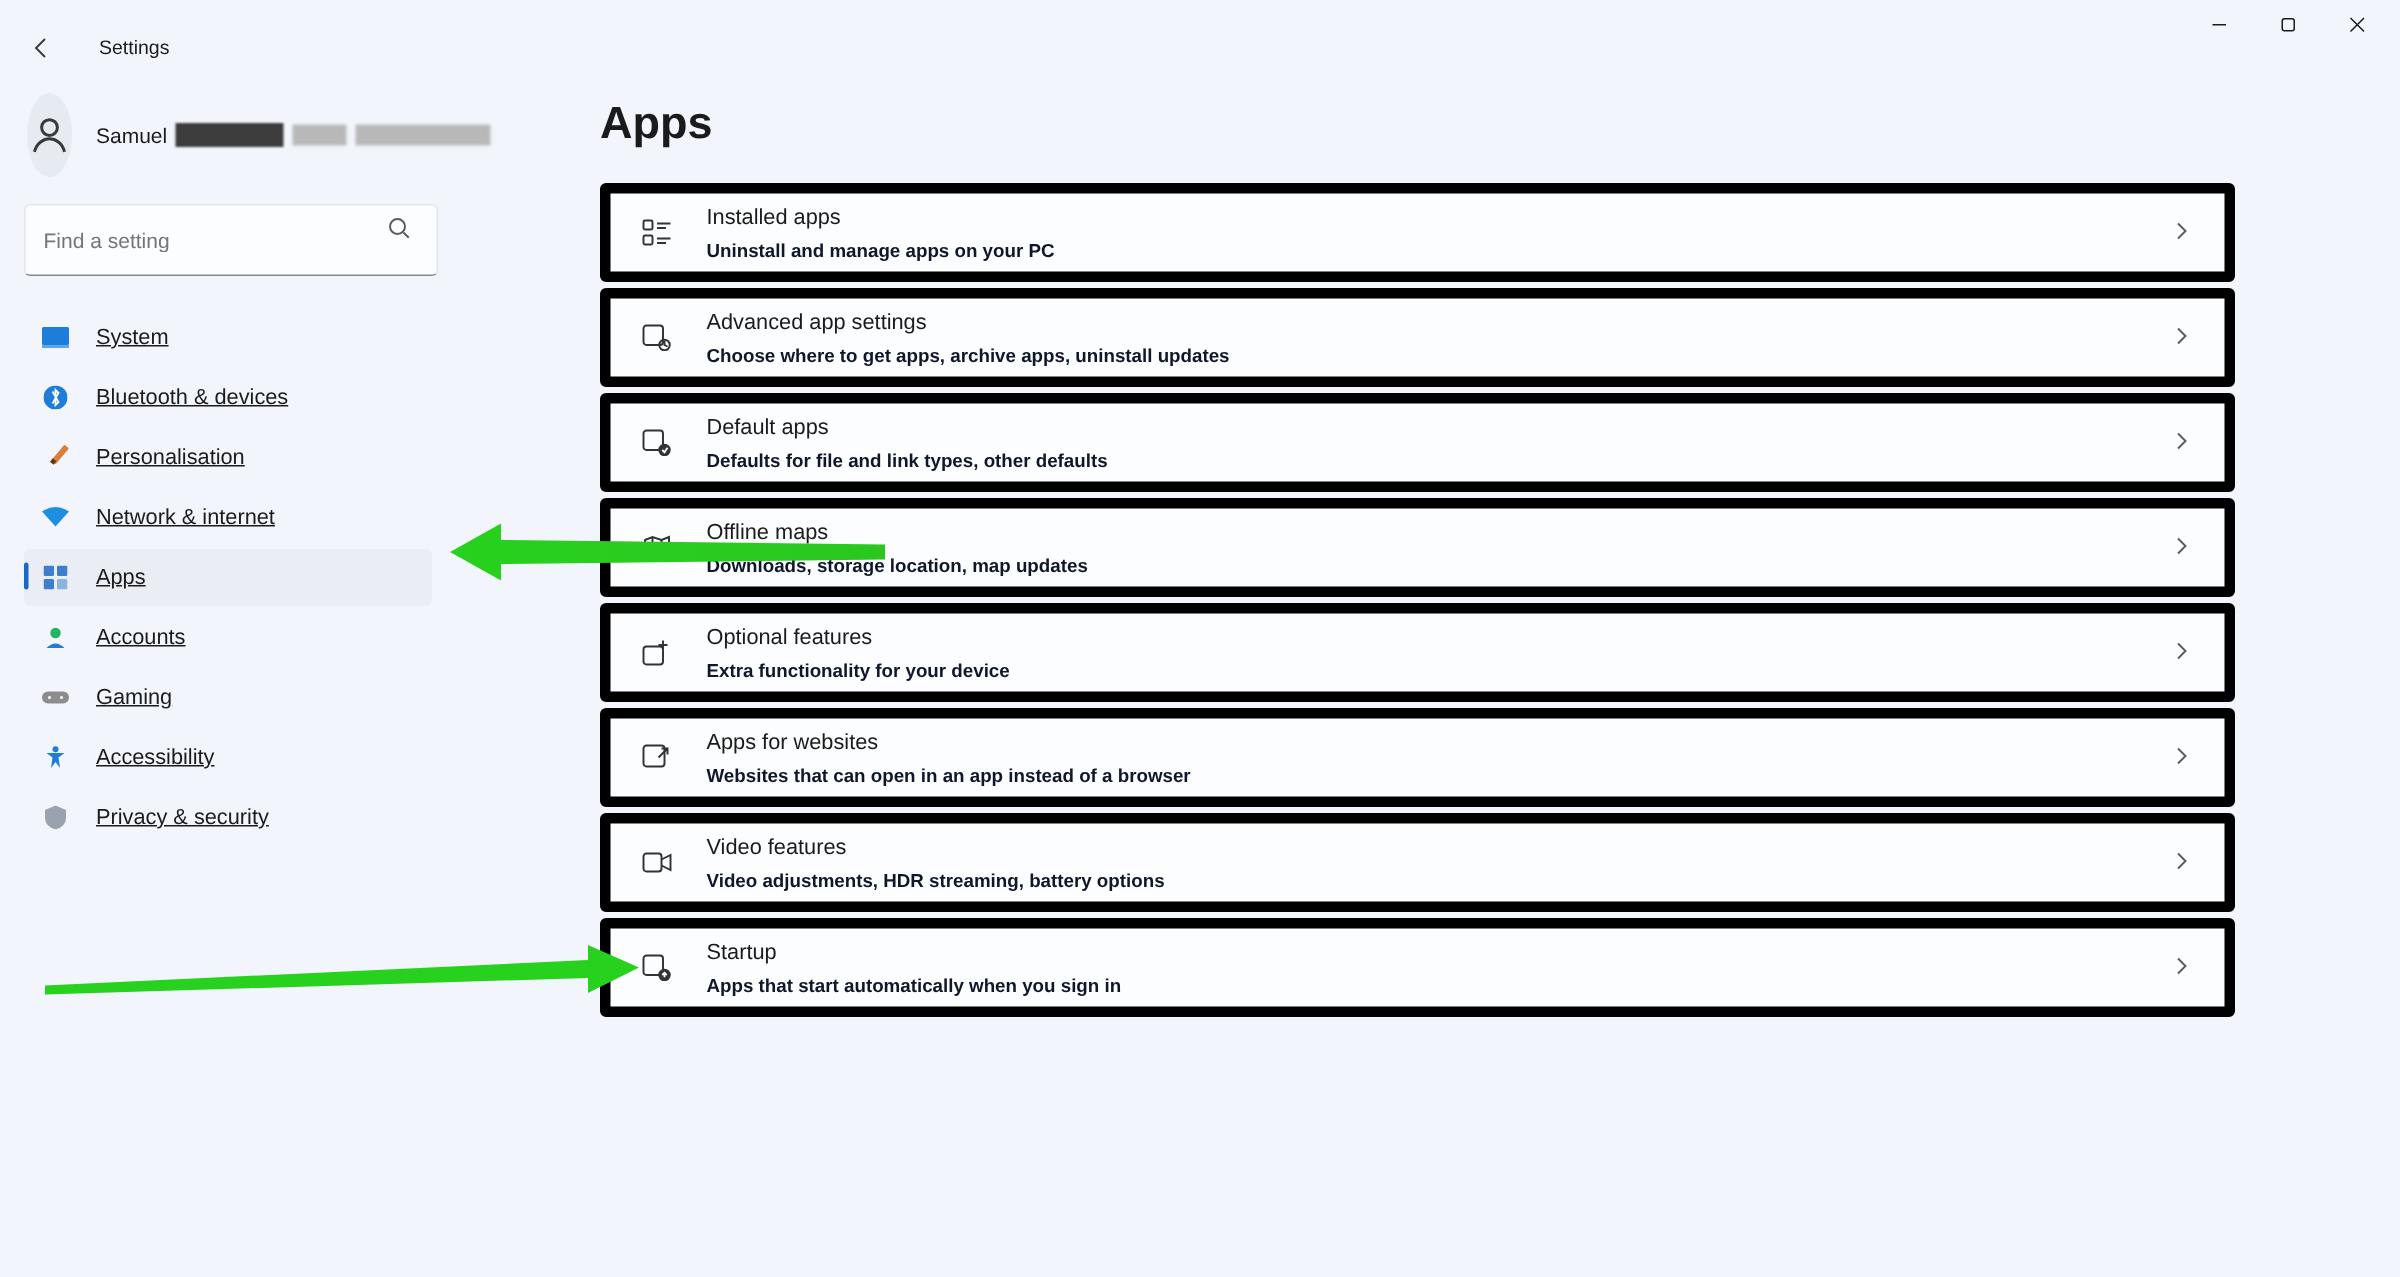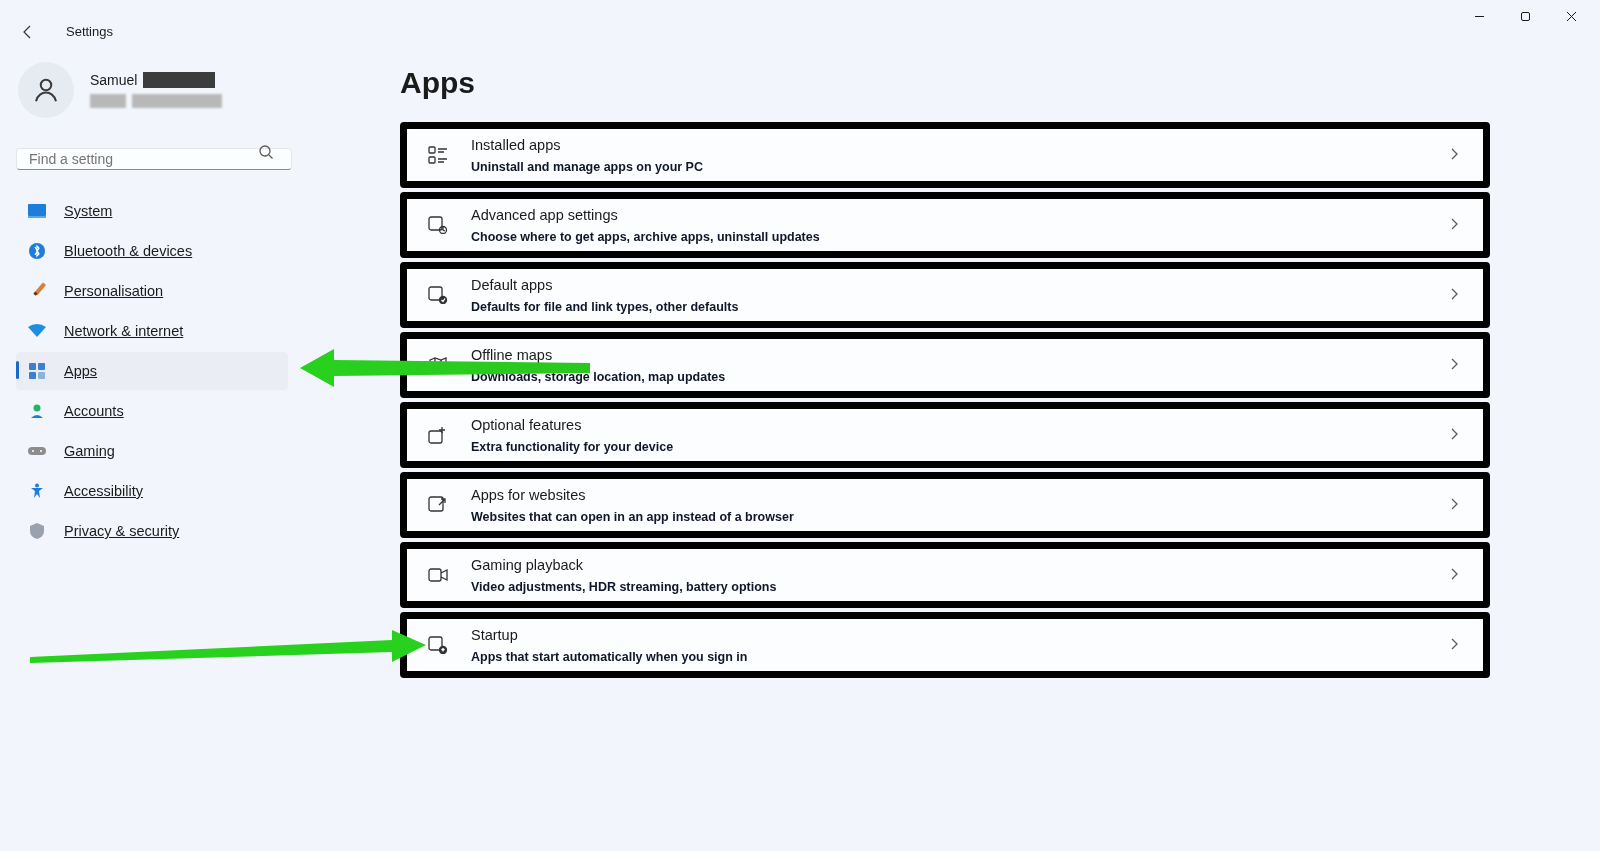--- a/index.html
+++ b/index.html
@@ -52,44 +52,43 @@
   .main { flex:1; padding: 8px 110px 0 100px; }
 
   
   .user-card { display:flex; align-items:center; gap:16px; margin: 8px 0 18px 2px; }
   .avatar {
     width:56px; height:56px; border-radius:50%;
     background:#e6ebf2;
     display:flex; align-items:center; justify-content:center;
     color:#3a3a3a;
   }
-  .user-meta { display:flex; flex-direction:column; gap:6px;}
+  .user-meta { display:flex; gap:6px;}
   .user-name-row { display:flex; align-items:center; gap:6px;}
   .user-name { font-size:14px; font-weight:400; color:#1b1b1b; }
   .redact-a { width:72px; height:16px; background:#3c3c3c; display:inline-block; filter: blur(0.6px);}
   .redact-row { display:flex; gap:6px; align-items:center; }
   .redact-b { width:36px; height:14px; background:#b8b8b8; display:inline-block; filter: blur(1px);}
   .redact-c { width:90px; height:14px; background:#b8b8b8; display:inline-block; filter: blur(1px);}
 
   
   .search {
     position:relative;
     margin-bottom: 22px;
   }
   .search input {
-    width:276px; height:22px;
+    width:276px; height:48px;
     border:1px solid #e3e6eb;
     border-bottom: 1.5px solid #8a8a8a;
     background:#fbfdff;
     border-radius:4px;
     padding: 0 36px 0 12px;
     font-size:14px;
     color:#5b5b5b;
     outline:none;
-    margin-top:12px;
   }
   .search .search-icon {
     position:absolute; right:14px; top:8px;
     color:#5b5b5b;
   }
 
   
   .nav { display:flex; flex-direction:column; gap:2px; position:relative;}
   .nav-item {
     display:flex; align-items:center; gap:18px;
@@ -394,21 +393,21 @@
       </div>
 
       <div class="card">
         <span class="card-icon">
           <svg width="20" height="16" viewBox="0 0 20 16" fill="none" stroke="currentColor" stroke-width="1.3">
               <rect x="1" y="2" width="12" height="12" rx="2"></rect>
               <path d="M13 6 L19 3 V13 L13 10"></path>
             </svg>
         </span>
         <div class="card-text">
-          <div class="card-title">Gaming playback</div>
+          <div class="card-title">Video features</div>
           <div class="card-sub">Video adjustments, HDR streaming, battery options</div>
         </div>
         <span class="card-chevron"><svg width="10" height="14" viewBox="0 0 10 14">
               <path d="M3 2 L8 7 L3 12" fill="none" stroke="currentColor" stroke-width="1.3"></path>
             </svg></span>
       </div>
 
       <div class="card">
         <span class="card-icon">
           <svg width="20" height="18" viewBox="0 0 20 18" fill="none" stroke="currentColor" stroke-width="1.3">

